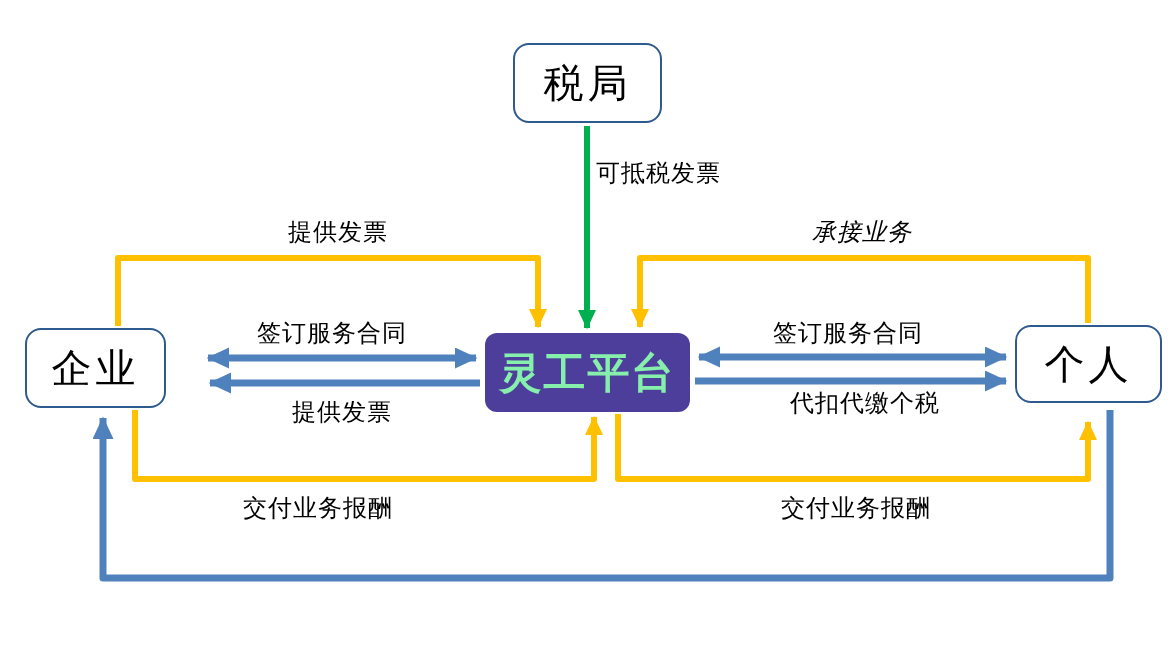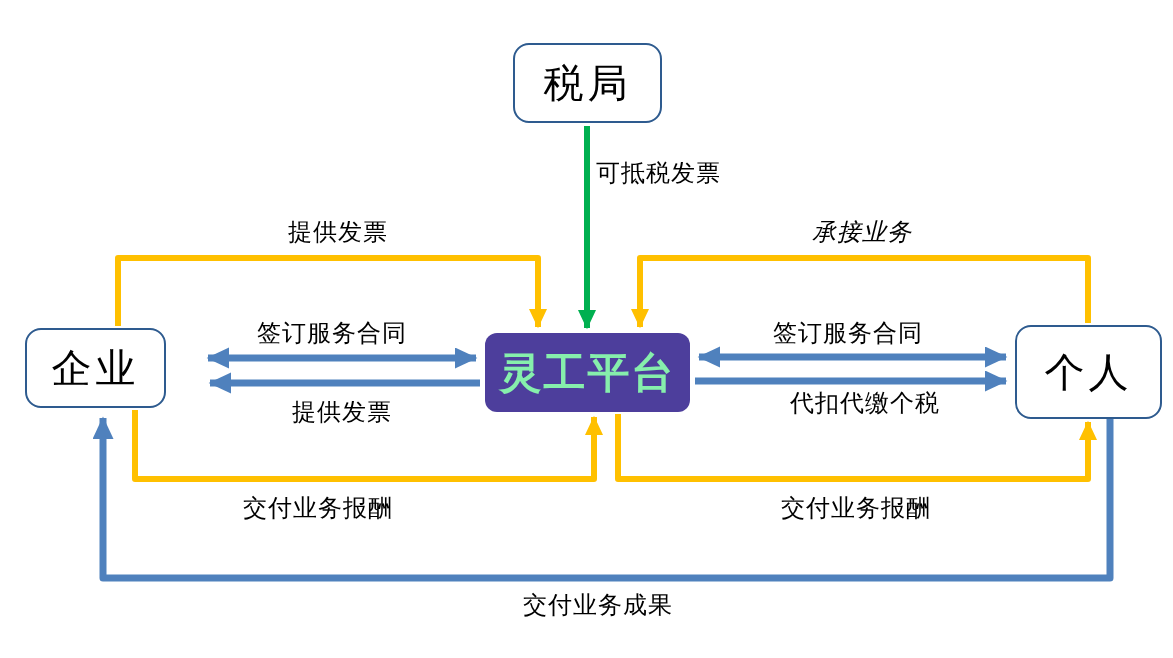--- a/index.html
+++ b/index.html
@@ -16,21 +16,21 @@
     display:flex;align-items:center;justify-content:center;
     background:#ffffff;
     border:2.5px solid #2E5B8F;
     border-radius:16px;
     font-size:40px;color:#000000;
     letter-spacing:4px;
     box-sizing:border-box;
   }
   .node.tax        {left:513px;top:43px; width:149px;height:80px;}
   .node.enterprise {left:25px; top:328px;width:141px;height:80px;}
-  .node.individual {left:1015px;top:325px;width:147px;height:94px;}
+  .node.individual {left:1015px;top:325px;width:147px;height:78px;}
   .node.platform{
     left:485px;top:333px;width:205px;height:79px;
     background:#4D3E9C;border:none;border-radius:12px;
     color:#86efac;font-weight:bold;font-size:42px;letter-spacing:2px;
   }
   .edge-label{
     position:absolute;
     transform:translateX(-50%);
     font-size:24px;color:#000000;
     white-space:nowrap;
@@ -101,15 +101,14 @@
 
   <div class="edge-label lbl-tax-invoice">可抵税发票</div>
   <div class="edge-label lbl-publish">提供发票</div>
   <div class="edge-label lbl-accept">承接业务</div>
   <div class="edge-label lbl-contract-left">签订服务合同</div>
   <div class="edge-label lbl-provide-invoice">提供发票</div>
   <div class="edge-label lbl-contract-right">签订服务合同</div>
   <div class="edge-label lbl-withhold">代扣代缴个税</div>
   <div class="edge-label lbl-pay-left">交付业务报酬</div>
   <div class="edge-label lbl-pay-right">交付业务报酬</div>
-  <div class="edge-label lbl-deliver">交付业务成果</div>
 
 </div>
 
 </body></html>

